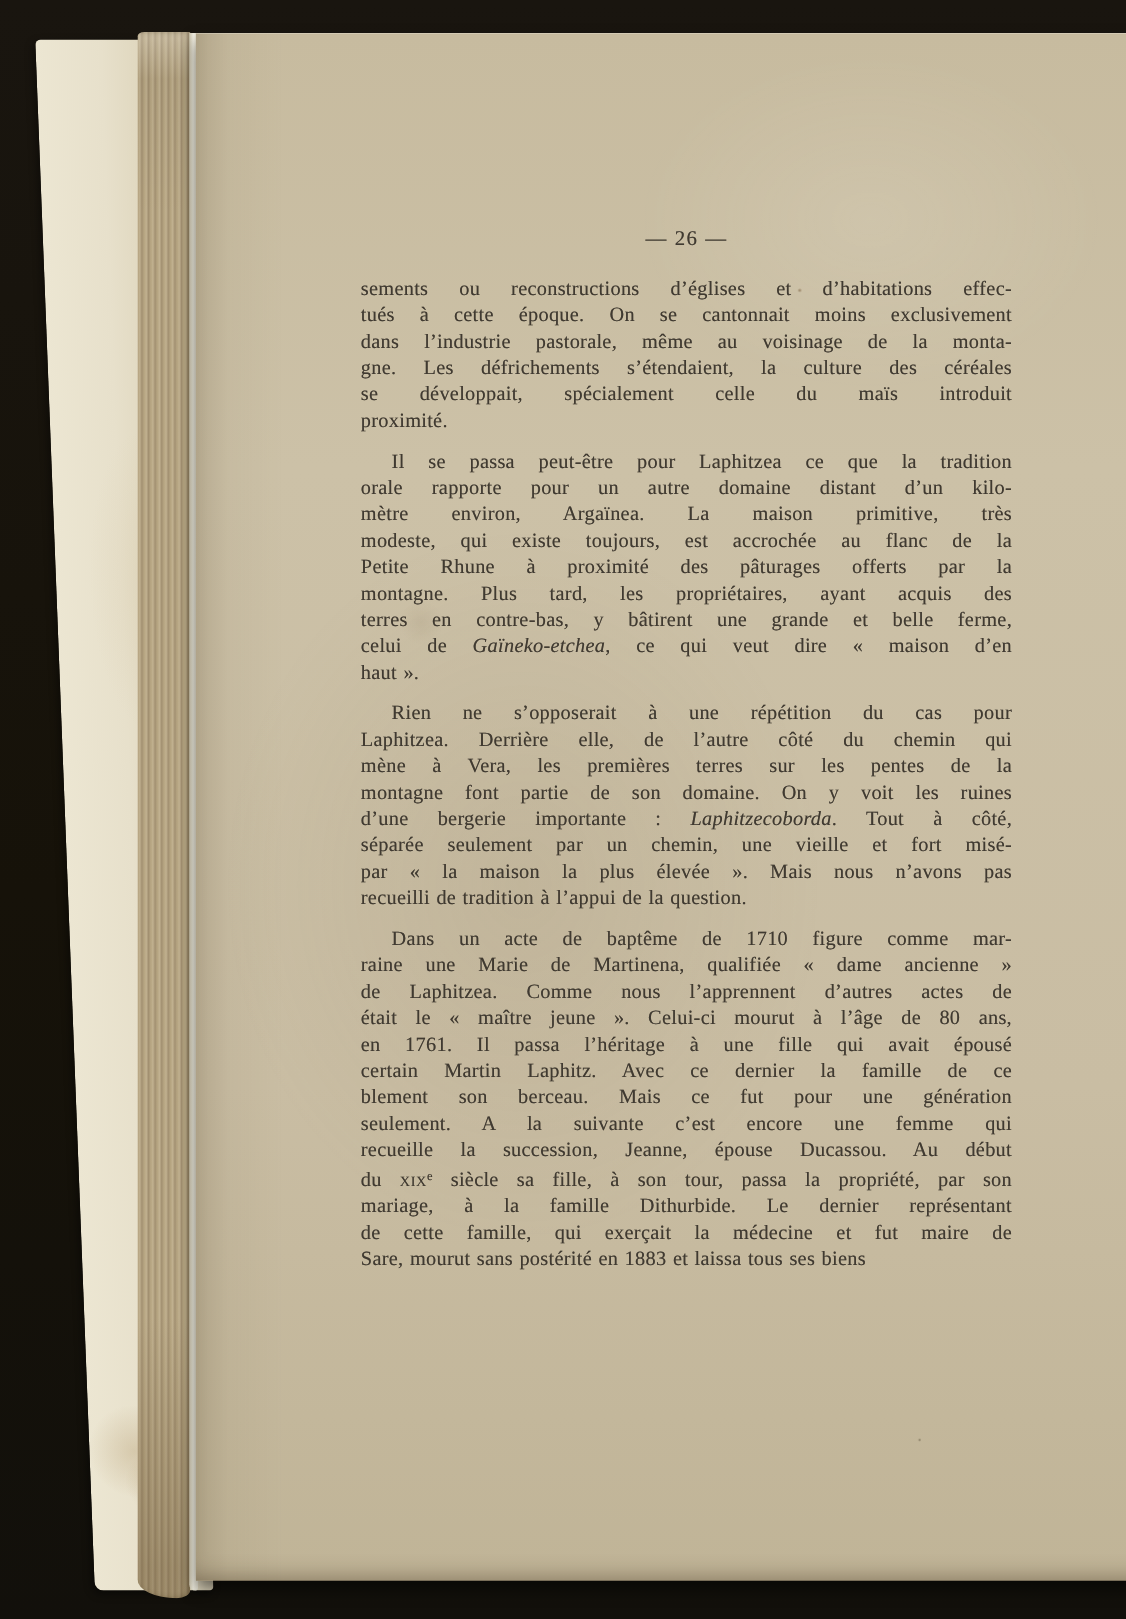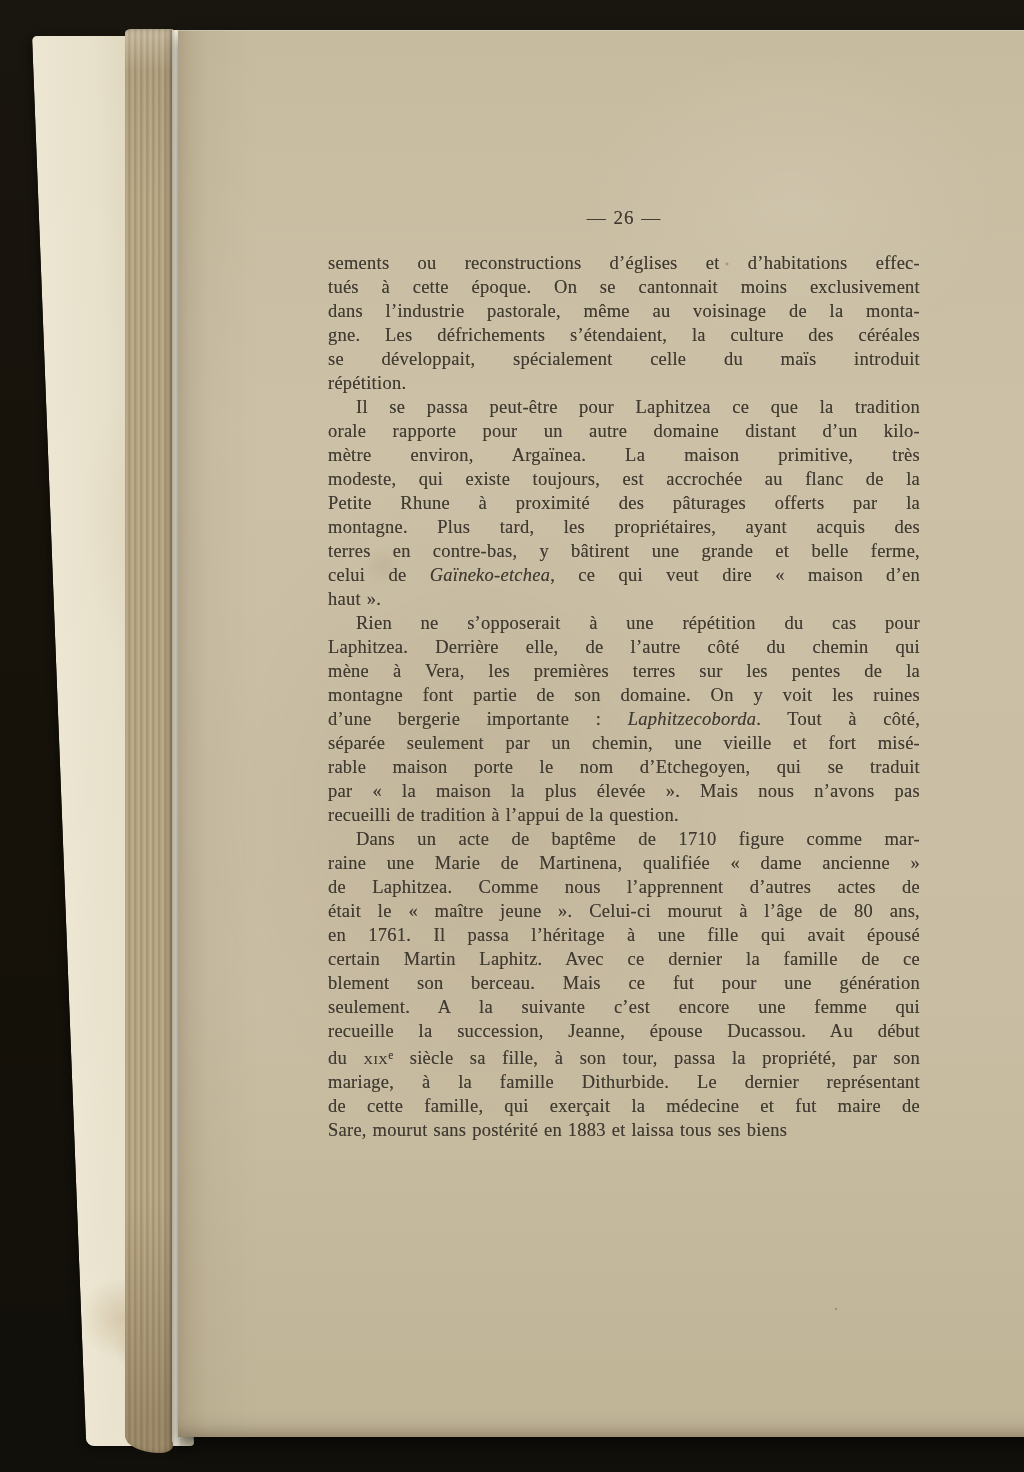--- a/index.html
+++ b/index.html
@@ -74,21 +74,21 @@
     color:#403a31;
     font-size:18.5px;line-height:24px;
     letter-spacing:0.25px;word-spacing:1px;
     text-shadow:0 0 0.5px rgba(64,58,49,0.55);
   }
   .pagehead{
     text-align:center;margin:0 0 21px 0;
     font-size:19px;letter-spacing:1px;
   }
   .body-text p.para{margin:0;padding:0;}
-  .body-text p.para + p.para{}
+  .body-text p.para + p.para{margin-top:13px;}
   .line{display:block;text-align:justify;text-align-last:justify;}
   .line.last{text-align-last:left;}
   .line.indent{text-indent:28px;}
   .it{font-style:italic;}
   .sc{font-variant:small-caps;letter-spacing:0.5px;}
   .sup{font-size:0.62em;vertical-align:0.45em;letter-spacing:0;}
 </style>
 </head>
 <body>
 
@@ -100,41 +100,40 @@
     <div class="gutter"></div>
     <div class="text-block">
       <div class="pagehead">— 26 —</div>
       <div class="body-text">
           <p class="para">
             <span class="line"><span>sements ou reconstructions d’églises et d’habitations effec-</span></span>
             <span class="line"><span>tués à cette époque. On se cantonnait moins exclusivement</span></span>
             <span class="line"><span>dans l’industrie pastorale, même au voisinage de la monta-</span></span>
             <span class="line"><span>gne. Les défrichements s’étendaient, la culture des céréales</span></span>
             <span class="line"><span>se développait, spécialement celle du maïs introduit</span></span>
-            <span class="line last"><span>répétition.</span></span>
+            <span class="line last"><span>proximité.</span></span>
           </p>
           <p class="para">
             <span class="line indent"><span>Il se passa peut-être pour Laphitzea ce que la tradition</span></span>
             <span class="line"><span>orale rapporte pour un autre domaine distant d’un kilo-</span></span>
             <span class="line"><span>mètre environ, Argaïnea. La maison primitive, très</span></span>
             <span class="line"><span>modeste, qui existe toujours, est accrochée au flanc de la</span></span>
             <span class="line"><span>Petite Rhune à proximité des pâturages offerts par la</span></span>
             <span class="line"><span>montagne. Plus tard, les propriétaires, ayant acquis des</span></span>
             <span class="line"><span>terres en contre-bas, y bâtirent une grande et belle ferme,</span></span>
             <span class="line"><span>celui de </span><span class="it">Gaïneko-etchea</span><span>, ce qui veut dire « maison d’en</span></span>
             <span class="line last"><span>haut ».</span></span>
           </p>
           <p class="para">
             <span class="line indent"><span>Rien ne s’opposerait à une répétition du cas pour</span></span>
             <span class="line"><span>Laphitzea. Derrière elle, de l’autre côté du chemin qui</span></span>
             <span class="line"><span>mène à Vera, les premières terres sur les pentes de la</span></span>
             <span class="line"><span>montagne font partie de son domaine. On y voit les ruines</span></span>
             <span class="line"><span>d’une bergerie importante : </span><span class="it">Laphitzecoborda</span><span>. Tout à côté,</span></span>
             <span class="line"><span>séparée seulement par un chemin, une vieille et fort misé-</span></span>
-            <span class="line"><span>rable maison porte le nom d’Etchegoyen, qui se traduit</span></span>
             <span class="line"><span>par « la maison la plus élevée ». Mais nous n’avons pas</span></span>
             <span class="line last"><span>recueilli de tradition à l’appui de la question.</span></span>
           </p>
           <p class="para">
             <span class="line indent"><span>Dans un acte de baptême de 1710 figure comme mar-</span></span>
             <span class="line"><span>raine une Marie de Martinena, qualifiée « dame ancienne »</span></span>
             <span class="line"><span>de Laphitzea. Comme nous l’apprennent d’autres actes de</span></span>
             <span class="line"><span>était le « maître jeune ». Celui-ci mourut à l’âge de 80 ans,</span></span>
             <span class="line"><span>en 1761. Il passa l’héritage à une fille qui avait épousé</span></span>
             <span class="line"><span>certain Martin Laphitz. Avec ce dernier la famille de ce</span></span>

